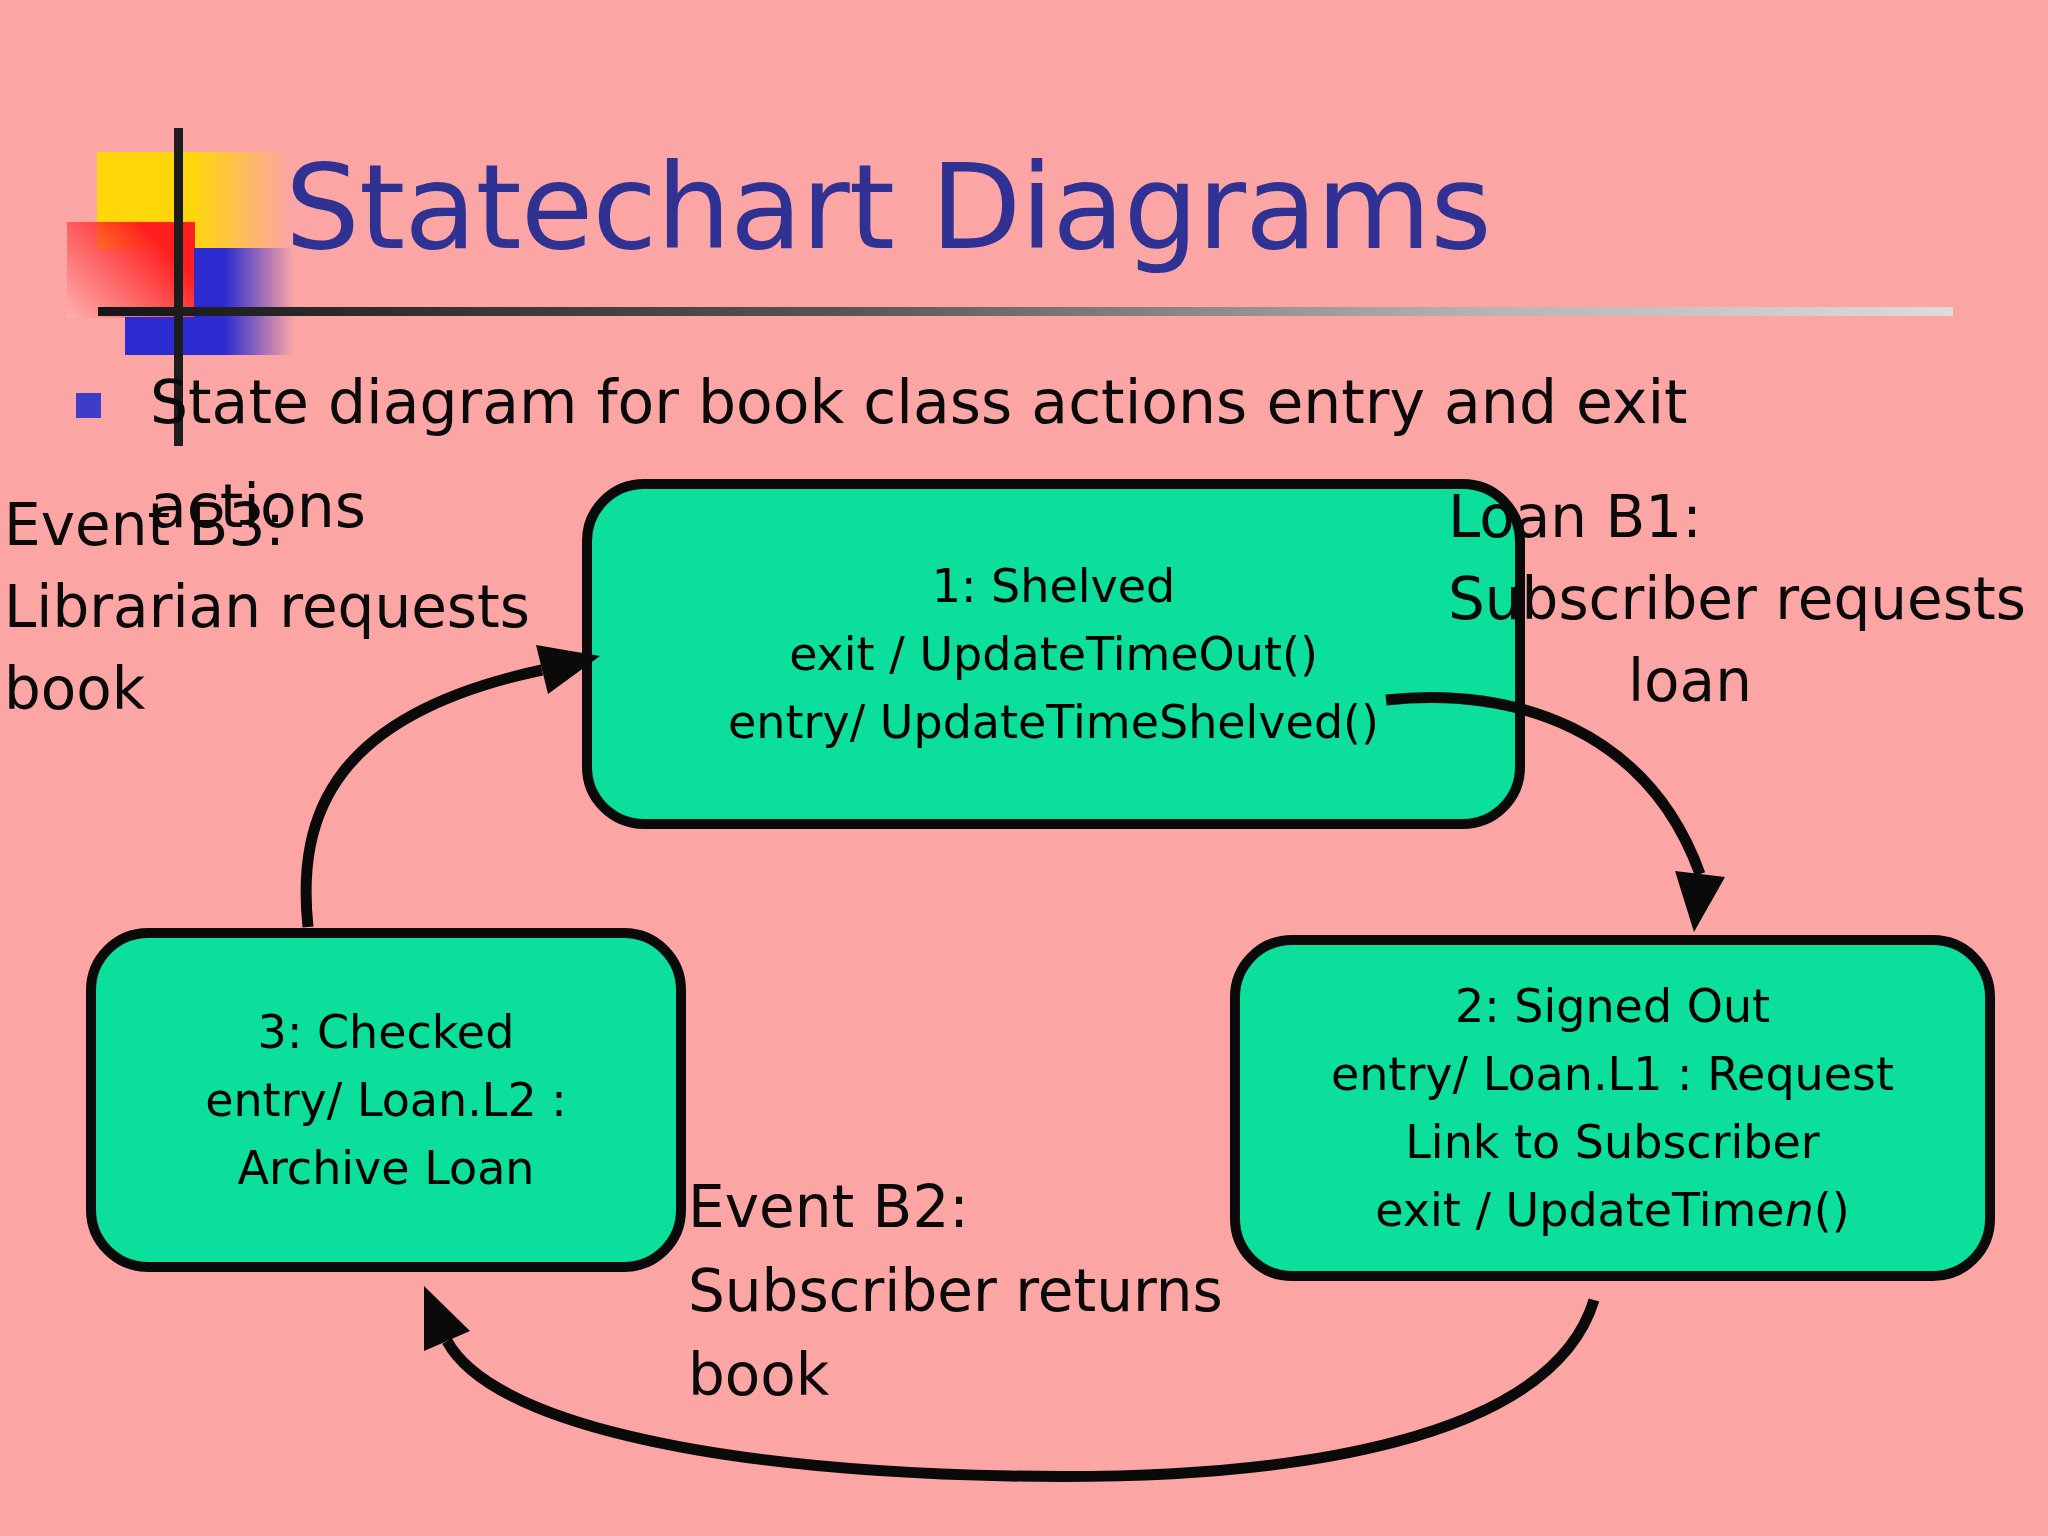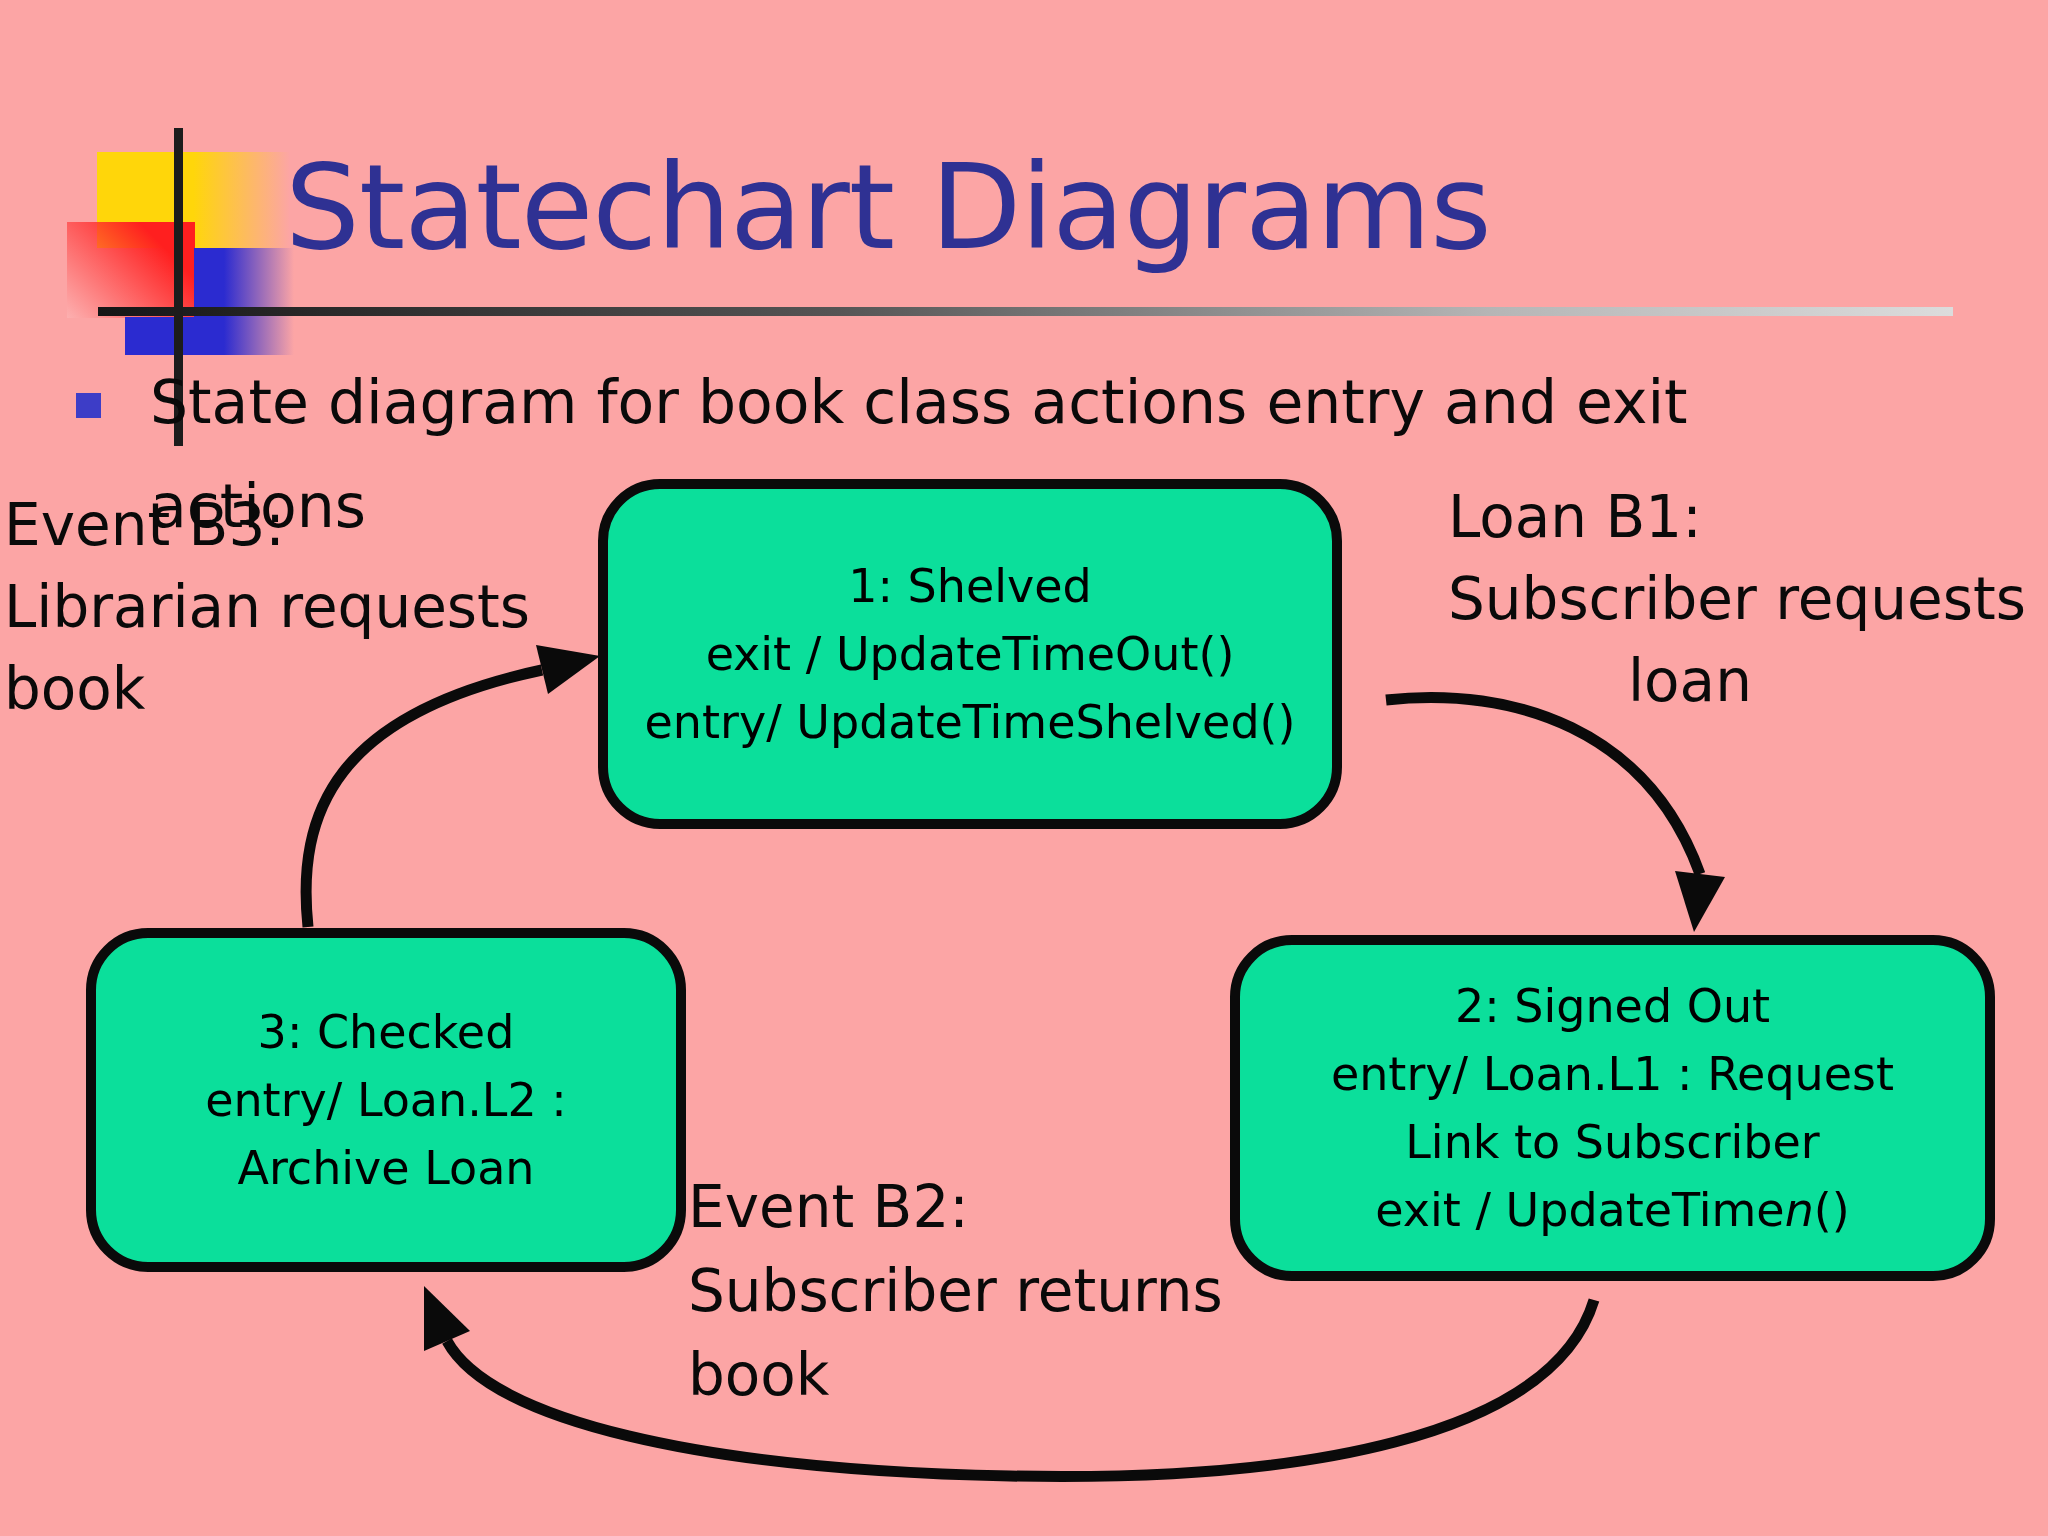--- a/index.html
+++ b/index.html
@@ -50,21 +50,21 @@
   
   .state-box{
     position:absolute;
     background:var(--state-fill,#0BDF9B);
     border:10px solid #0a0a0a;
     border-radius:62px;
     display:flex;flex-direction:column;justify-content:center;align-items:center;
     text-align:center;z-index:5;box-sizing:border-box;
   }
   .state-box .line{font-size:46px;line-height:1.48;white-space:nowrap;color:#000;}
-  #state-shelved{left:598px;top:479px;width:744px;height:350px;}
+  #state-shelved{left:582px;top:479px;width:943px;height:350px;}
   #state-signed-out{left:1230px;top:935px;width:765px;height:346px;}
   #state-checked{left:86px;top:928px;width:600px;height:344px;}
   .it{font-style:italic;}
   
   #arrow-layer{position:absolute;left:0;top:0;z-index:7;pointer-events:none;}
   #arrow-layer path{fill:none;stroke:var(--arrow-color,#0a0a0a);stroke-width:11px;}
   #arrow-layer polygon{fill:var(--arrow-color,#0a0a0a);stroke:none;}
 </style>
 </head>
 <body>

